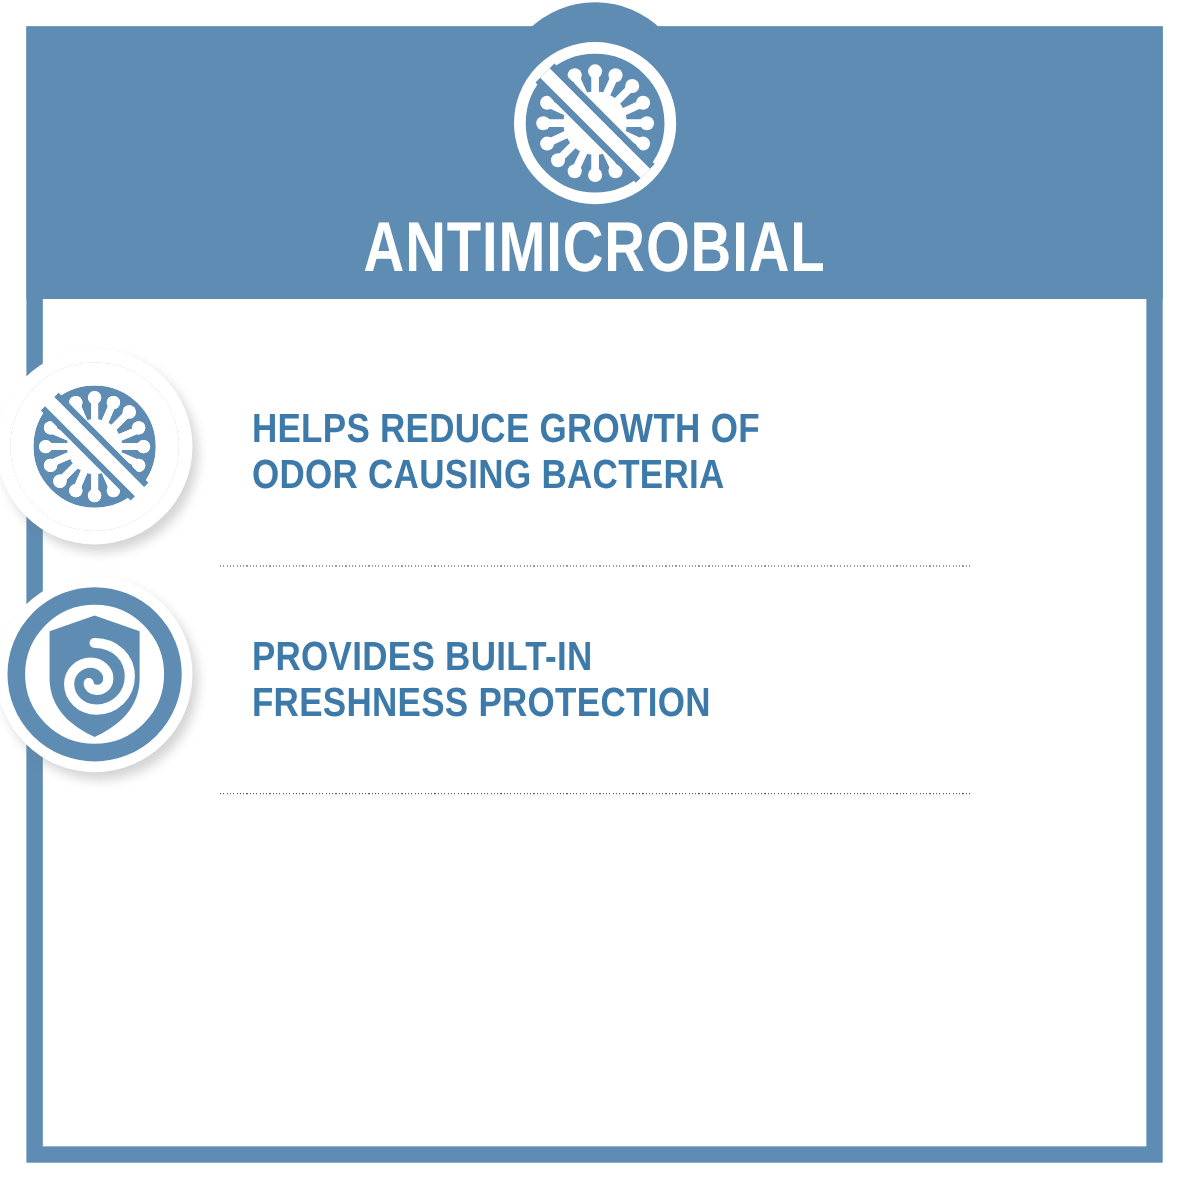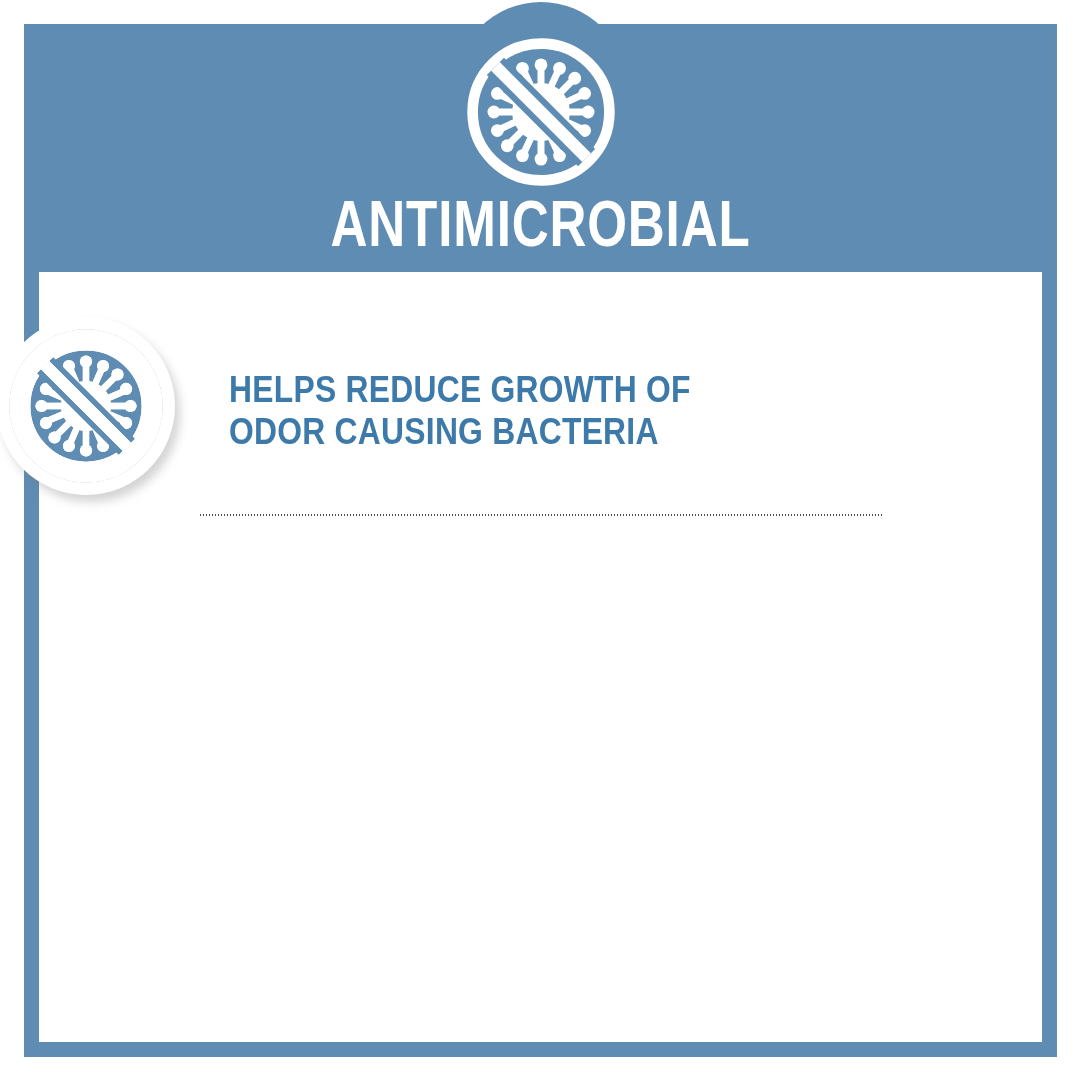--- a/index.html
+++ b/index.html
@@ -256,18 +256,33 @@
               </g>
           </svg>
         </div>
       </div>
       <div class="feature-text">HELPS REDUCE GROWTH OF
 ODOR CAUSING BACTERIA</div>
     </div>
 
     <div class="divider"></div>
 
+    <div class="feature-row">
+      <div class="badge">
+        <div class="badge-shadow"></div>
+        <div class="badge-disc">
+          <svg viewBox="0 0 100 100">
+            <circle cx="50" cy="50" r="43" fill="#ffffff"></circle>
+            <circle cx="50" cy="50" r="40" fill="none" stroke="#5E8CB2" stroke-width="9"></circle>
+            <path d="M50 20 L73 28 L73 52 C73 68 61 77 50 82 C39 77 27 68 27 52 L27 28 Z" fill="#5E8CB2"></path>
+            <path d="M50 34 C61 34 68 42 68 51 C68 61 60 68 51 68 C43 68 37 62 37 55 C37 49 42 44 48 44 C53 44 57 48 57 52 C57 56 54 58 51 58 C49 58 47 56.5 47 54.5" fill="none" stroke="#ffffff" stroke-width="5.2" stroke-linecap="round"></path>
+          </svg>
+        </div>
+      </div>
+      <div class="feature-text">PROVIDES BUILT-IN
+FRESHNESS PROTECTION</div>
+    </div>
 
     <div class="divider"></div>
 
 
   </div>
 </div>
 
 </body></html>

